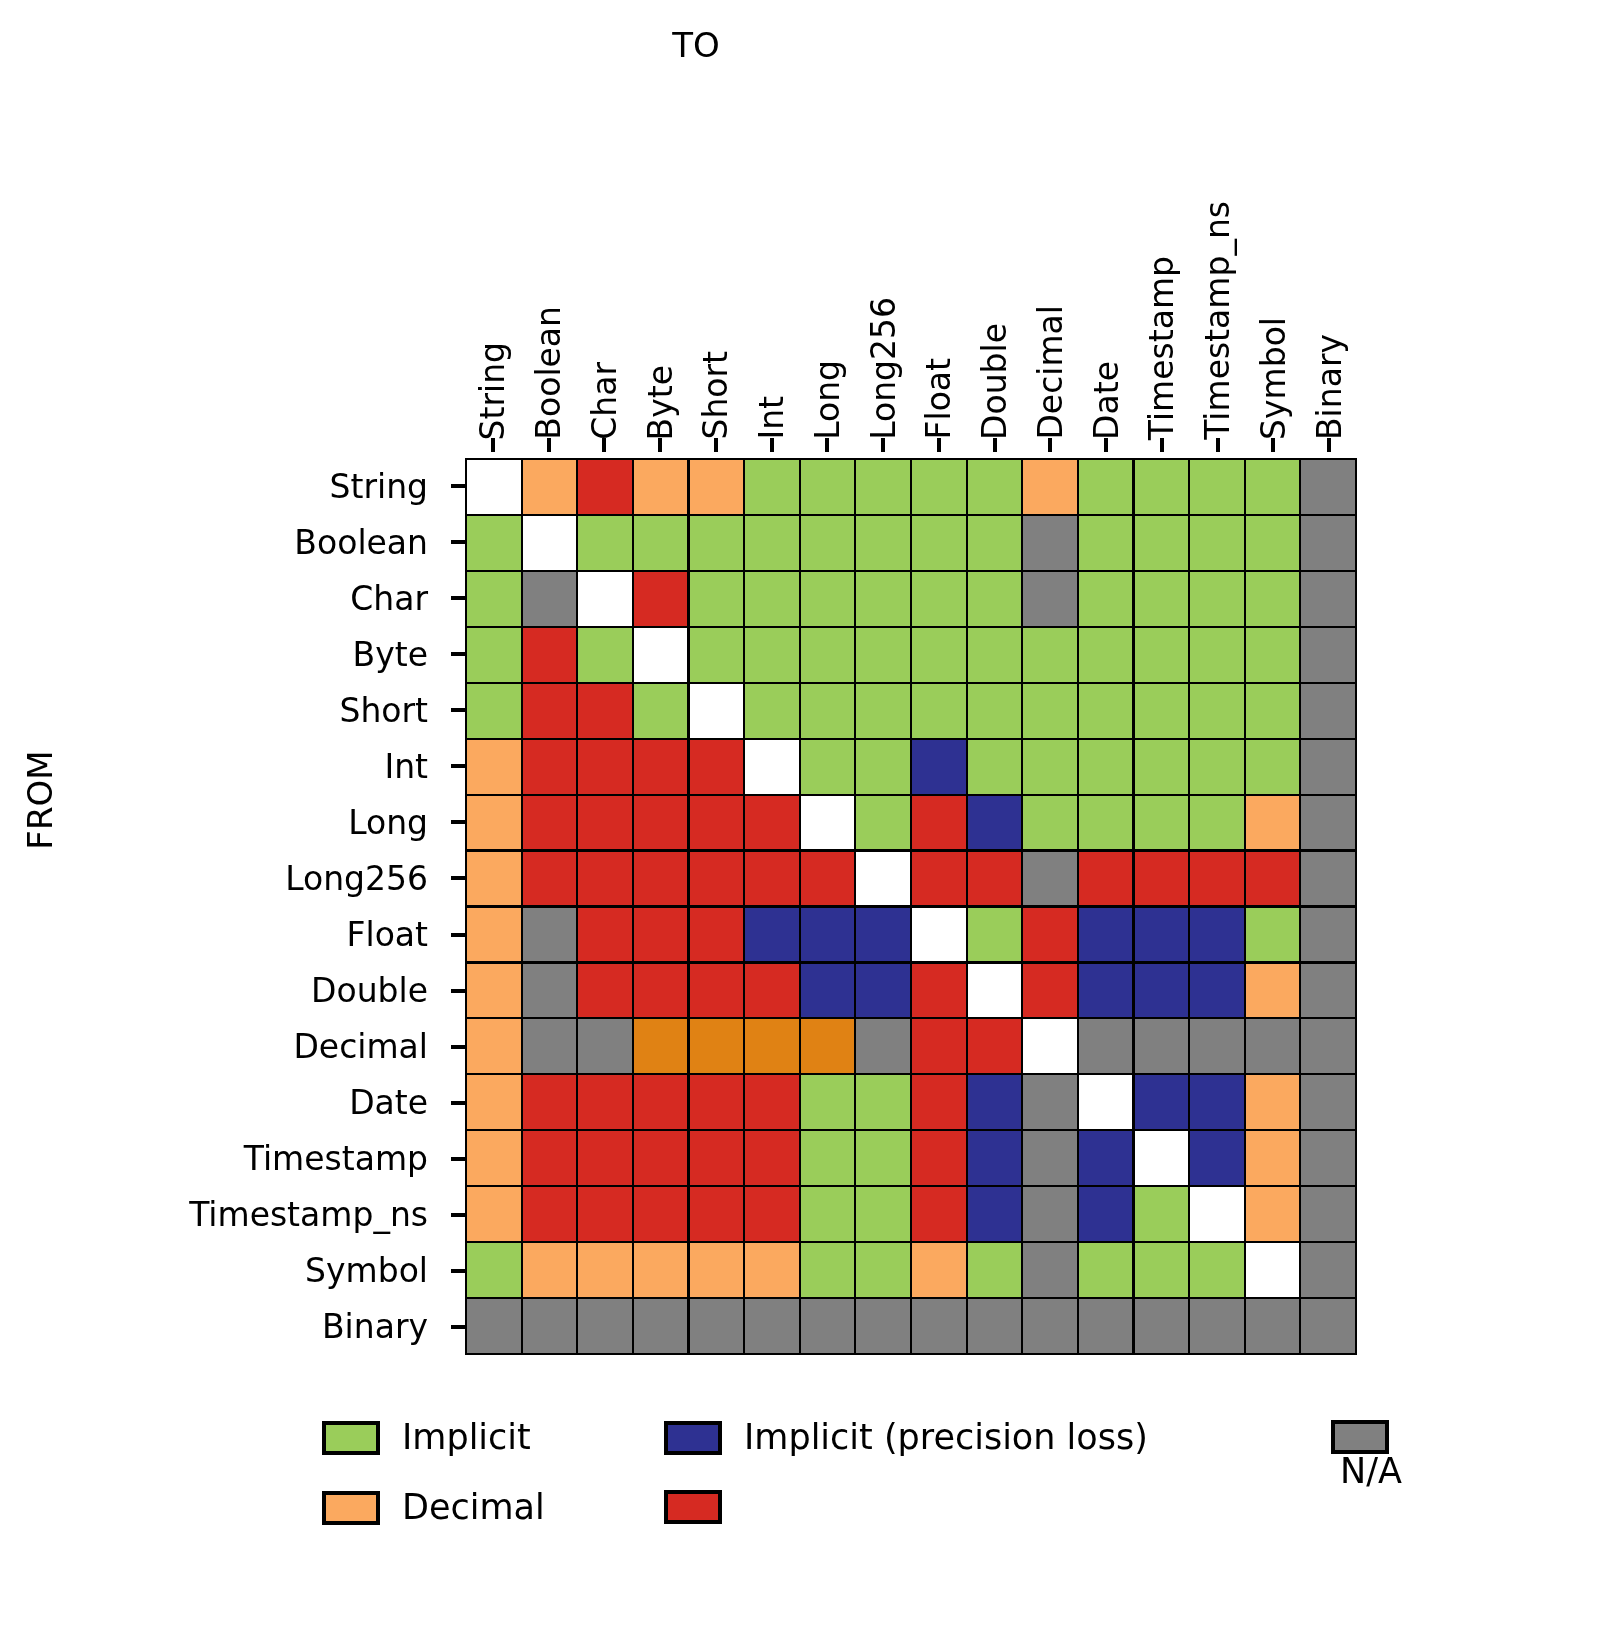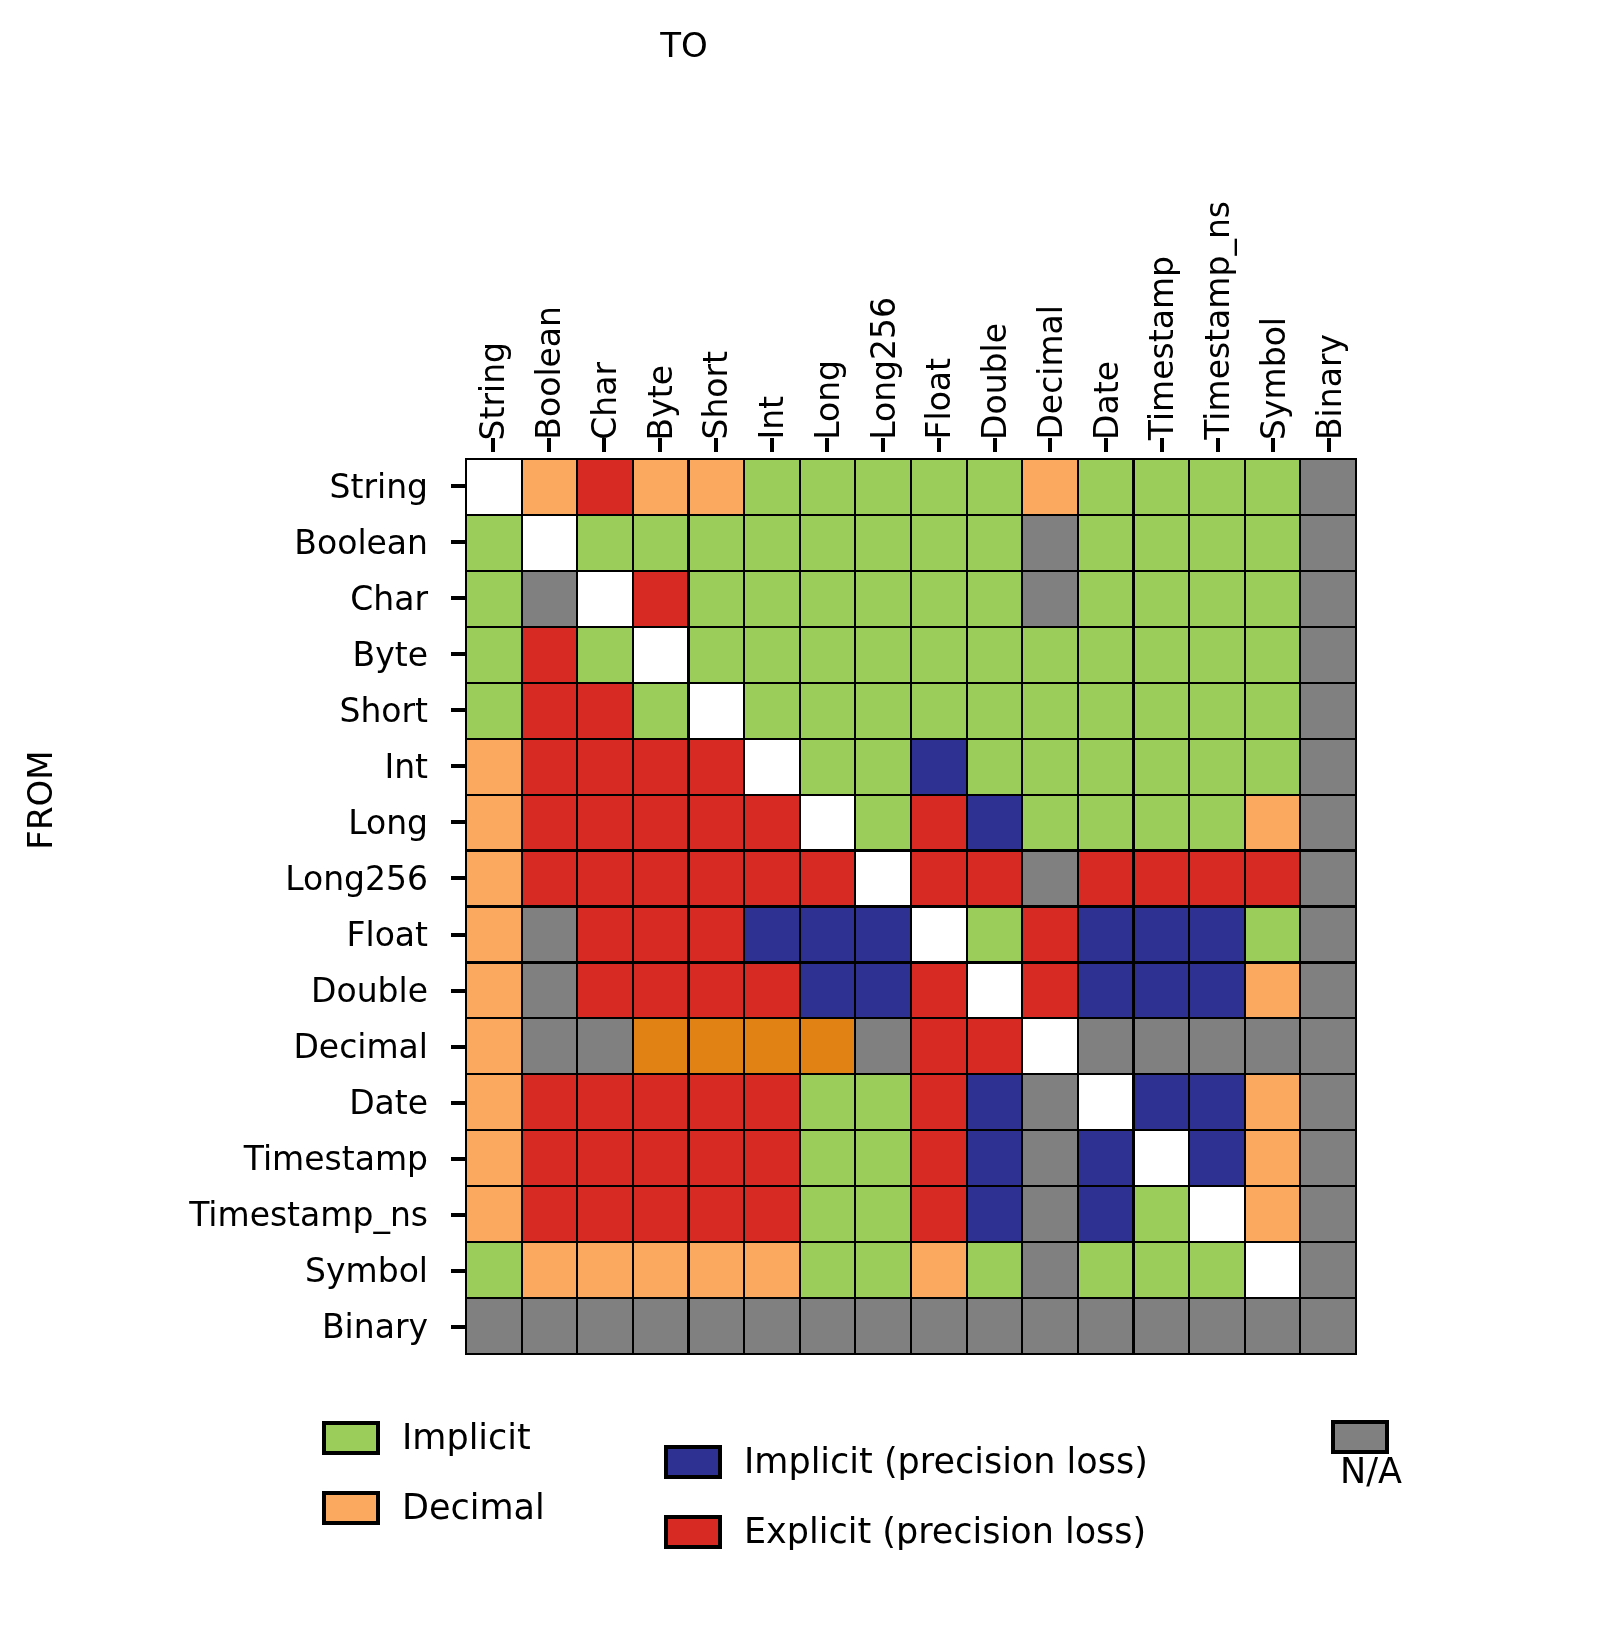--- a/index.html
+++ b/index.html
@@ -1,20 +1,20 @@
 <!DOCTYPE html>
 <html><head>
 <meta charset="utf-8">
 <style>
   html,body{margin:0;padding:0;background:#ffffff;}
   body{width:1606px;height:1635px;font-family:"DejaVu Sans","Liberation Sans",sans-serif;color:#000;overflow:hidden;}
   #root{position:relative;width:1606px;height:1635px;}
 
   
-  #to-title{position:absolute;left:0;top:28px;width:1558px;text-align:center;font-size:34px;line-height:1;}
+  #to-title{position:absolute;left:0;top:28px;width:1558px;text-align:center;font-size:34px;line-height:1;padding-left:12px;}
   
   #to-title span{display:inline-block;transform:translateX(-95px);}
 
   
   #from-title{position:absolute;left:-60px;top:780px;width:200px;text-align:center;font-size:34px;
               transform:rotate(-90deg);transform-origin:center center;}
 
   
   
   #matrix{position:absolute;left:465px;top:458px;width:892px;height:897px;
@@ -54,21 +54,21 @@
 
   
   #legend{position:absolute;left:0;top:1408px;width:1407px;height:190px;}
   .lg-item{position:absolute;display:flex;align-items:center;}
   .lg-swatch{width:58px;height:34px;border:4px solid #000;box-sizing:border-box;flex:0 0 auto;}
   .lg-text{font-size:35px;line-height:1;margin-left:22px;white-space:nowrap;}
 
   .lg-r1{top:12px;}
   .lg-r2{top:82px;}
   .lg-cA{left:322px;}
-  .lg-cB{left:664px;margin-top:24px;}
+  .lg-cB{left:664px;}
   .lg-cC{left:1318px;flex-direction:column;}
 </style>
 </head>
 <body>
 
 <div id="root">
 
   <div id="to-title"><span>TO</span></div>
 
   <div id="from-title"><span>FROM</span></div>
@@ -414,21 +414,20 @@
     <div class="lg-item lg-r2 lg-cA">
       <span class="lg-swatch c-explicit"></span>
       <span class="lg-text">Decimal</span>
     </div>
     <div class="lg-item lg-r1 lg-cB">
       <span class="lg-swatch c-implicit_pl"></span>
       <span class="lg-text">Implicit (precision loss)</span>
     </div>
     <div class="lg-item lg-r2 lg-cB">
       <span class="lg-swatch c-explicit_pl"></span>
-      <span class="lg-text">Explicit (precision loss)</span>
     </div>
     <div class="lg-item lg-r1 lg-cC">
       <span class="lg-swatch c-na"></span>
       <span class="lg-text">N/A</span>
     </div>
   </div>
 
 </div>
 
 </body></html>

